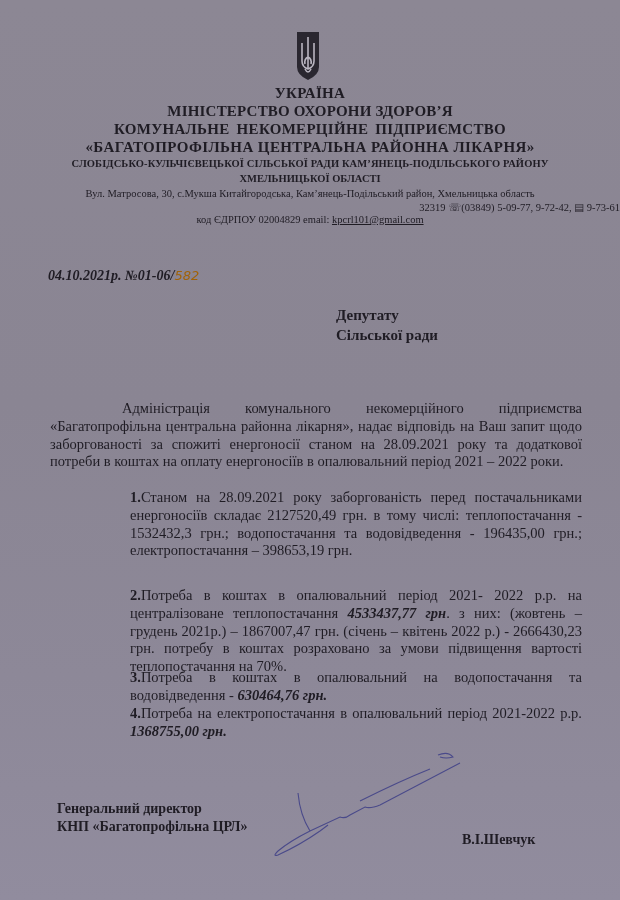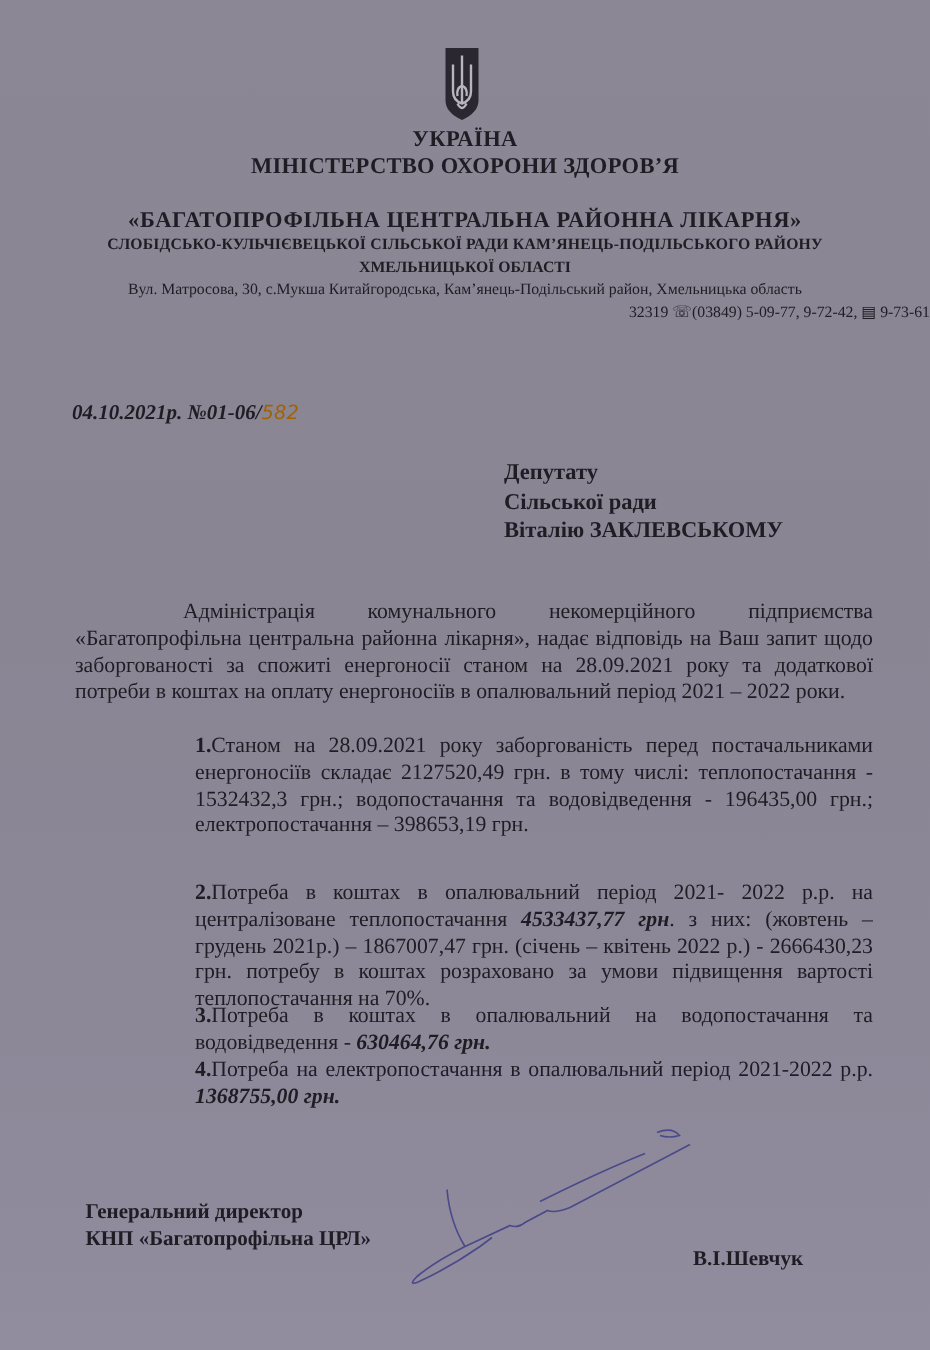--- a/index.html
+++ b/index.html
@@ -45,40 +45,44 @@
 
 <div class="page">
 
   <svg class="emblem" viewBox="0 0 24 50">
     <path d="M1 1 H23 V36 Q23 44 12 49 Q1 44 1 36 Z" fill="#2a2730"></path>
     <path d="M12 6 L12 38 M6 12 L6 30 Q6 36 12 38 Q18 36 18 30 L18 12 M12 26 Q8 28 9 33 M12 26 Q16 28 15 33 M9 38 Q12 44 15 38" stroke="#b9b5c0" stroke-width="1.6" fill="none"></path>
   </svg>
 
   <div class="hdr h-country">УКРАЇНА</div>
   <div class="hdr h-ministry">МІНІСТЕРСТВО ОХОРОНИ ЗДОРОВ’Я</div>
+  <div class="hdr h-org1">КОМУНАЛЬНЕ  НЕКОМЕРЦІЙНЕ  ПІДПРИЄМСТВО</div>
   <div class="hdr h-org2">«БАГАТОПРОФІЛЬНА ЦЕНТРАЛЬНА РАЙОННА ЛІКАРНЯ»</div>
   <div class="hdr h-council">СЛОБІДСЬКО-КУЛЬЧІЄВЕЦЬКОЇ СІЛЬСЬКОЇ РАДИ КАМ’ЯНЕЦЬ-ПОДІЛЬСЬКОГО РАЙОНУ</div>
   <div class="hdr h-oblast">ХМЕЛЬНИЦЬКОЇ ОБЛАСТІ</div>
 
   <div class="contact c-addr">Вул. Матросова, 30, с.Мукша Китайгородська, Кам’янець-Подільський район, Хмельницька область</div>
   <div class="contact c-phone">
     <span>32319</span>
     <span>☏</span><span>(03849) 5-09-77, 9-72-42,</span>
     <span>▤</span>
     <span>9-73-61</span>
   </div>
+  <div class="contact c-code">
+    <span>код ЄДРПОУ 02004829 email:</span>
+    <a>kpcrl101@gmail.com</a>
+  </div>
 
   <div class="outno">
     <span>04.10.2021р.  №01-06/</span><span class="hw">582</span>
   </div>
 
   <div class="addressee">
     <div>Депутату</div>
     <div>Сільської ради</div>
-    <div>Віталію ЗАКЛЕВСЬКОМУ</div>
   </div>
 
   <div class="body-text intro">Адміністрація комунального некомерційного підприємства «Багатопрофільна центральна районна лікарня», надає відповідь на Ваш запит щодо заборгованості за спожиті енергоносії станом на 28.09.2021 року та додаткової потреби в коштах на оплату енергоносіїв в опалювальний період 2021 – 2022 роки.</div>
 
   <div class="body-text item item1">
     <span class="num">1.</span><span>Станом на 28.09.2021 року заборгованість перед постачальниками енергоносіїв складає 2127520,49 грн. в тому числі: теплопостачання - 1532432,3 грн.; водопостачання та водовідведення - 196435,00 грн.; електропостачання – 398653,19 грн.</span>
   </div>
 
   <div class="body-text item item2">
     <span class="num">2.</span><span>Потреба в коштах в опалювальний період 2021- 2022 р.р. на централізоване теплопостачання </span><span class="amt">4533437,77 грн</span><span>. з них: (жовтень – грудень 2021р.) – 1867007,47 грн. (січень – квітень 2022 р.) - 2666430,23 грн. потребу в коштах розраховано за умови підвищення вартості теплопостачання на 70%.</span>

